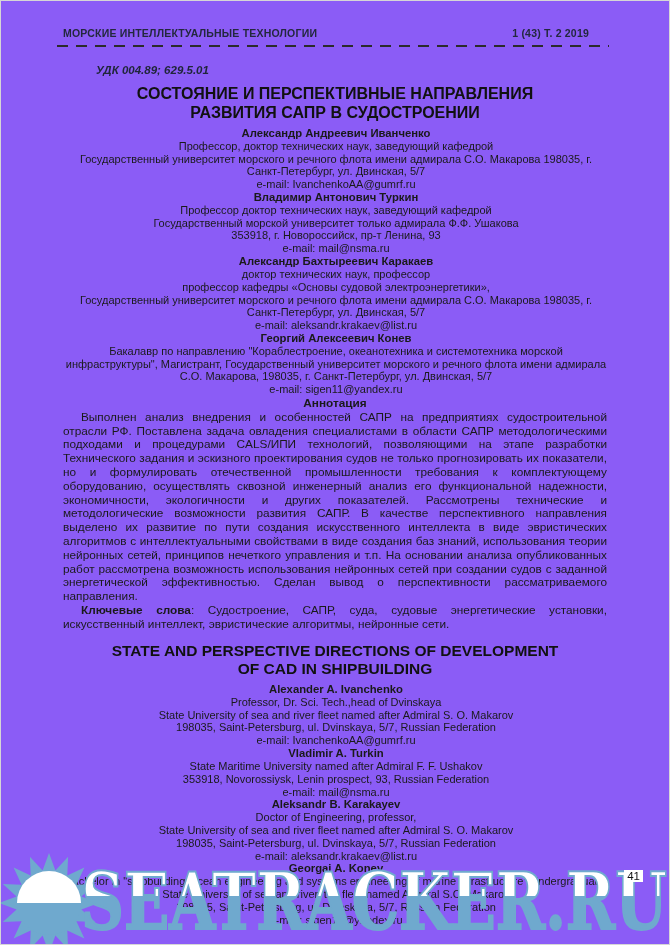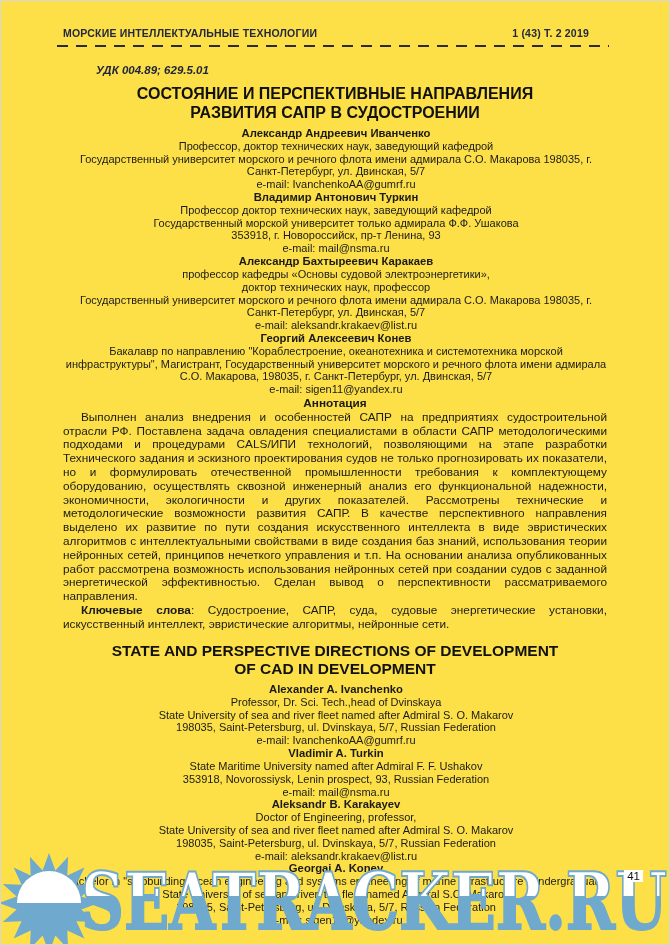--- a/index.html
+++ b/index.html
@@ -1,19 +1,19 @@
 <!DOCTYPE html>
 <html><head>
 <meta charset="utf-8">
 <style>
   html,body{margin:0;padding:0;background:#ffffff;}
   .page{
     position:relative;
     width:670px;height:945px;
-    background:#fde047;
+    background:#8b5cf6;
     border:1px solid #d6d6d6;
     box-sizing:border-box;
     overflow:hidden;
     font-family:"Liberation Sans", sans-serif;
     color:#1a1a1a;
   }
   .header{
     display:flex;justify-content:space-between;align-items:baseline;
     margin:26px 80px 0 62px;
     font-size:10.5px;font-weight:bold;color:#23283e;
@@ -78,37 +78,37 @@
     <div>Государственный университет морского и речного флота имени адмирала С.О. Макарова 198035, г. Санкт-Петербург, ул. Двинская, 5/7</div>
     <div>e-mail: IvanchenkoAA@gumrf.ru</div>
 
     <div class="a-name">Владимир Антонович Туркин</div>
     <div>Профессор доктор технических наук, заведующий кафедрой</div>
     <div>Государственный морской университет только адмирала Ф.Ф. Ушакова</div>
     <div>353918, г. Новороссийск, пр-т Ленина, 93</div>
     <div>e-mail: mail@nsma.ru</div>
 
     <div class="a-name">Александр Бахтыреевич Каракаев</div>
+    <div>доктор технических наук, профессор</div>
     <div>профессор кафедры «Основы судовой электроэнергетики»,</div>
-    <div>доктор технических наук, профессор</div>
     <div>Государственный университет морского и речного флота имени адмирала С.О. Макарова 198035, г. Санкт-Петербург, ул. Двинская, 5/7</div>
     <div>e-mail: aleksandr.krakaev@list.ru</div>
 
     <div class="a-name">Георгий Алексеевич Конев</div>
     <div>Бакалавр по направлению "Кораблестроение, океанотехника и системотехника морской инфраструктуры", Магистрант, Государственный университет морского и речного флота имени адмирала С.О. Макарова, 198035, г. Санкт-Петербург, ул. Двинская, 5/7</div>
     <div>e-mail: sigen11@yandex.ru</div>
   </div>
 
   <div class="abs-head">Аннотация</div>
   <p class="abstract">Выполнен анализ внедрения и особенностей САПР на предприятиях судостроительной отрасли РФ. Поставлена задача овладения специалистами в области САПР методологическими подходами и процедурами CALS/ИПИ технологий, позволяющими на этапе разработки Технического задания и эскизного проектирования судов не только прогнозировать их показатели, но и формулировать отечественной промышленности требования к комплектующему оборудованию, осуществлять сквозной инженерный анализ его функциональной надежности, экономичности, экологичности и других показателей. Рассмотрены технические и методологические возможности развития САПР. В качестве перспективного направления выделено их развитие по пути создания искусственного интеллекта в виде эвристических алгоритмов с интеллектуальными свойствами в виде создания баз знаний, использования теории нейронных сетей, принципов нечеткого управления и т.п. На основании анализа опубликованных работ рассмотрена возможность использования нейронных сетей при создании судов с заданной энергетической эффективностью. Сделан вывод о перспективности рассматриваемого направления.</p>
   <p class="abstract keywords"><span class="kw-label">Ключевые слова</span><span>: Судостроение, САПР, суда, судовые энергетические установки, искусственный интеллект, эвристические алгоритмы, нейронные сети.</span></p>
 
   <div class="title-en">
     <span>STATE AND PERSPECTIVE DIRECTIONS OF DEVELOPMENT</span><br>
-    <span>OF CAD IN DEVELOPMENT</span>
+    <span>OF CAD IN SHIPBUILDING</span>
   </div>
 
   <div class="authors">
     <div class="a-name">Alexander A. Ivanchenko</div>
     <div>Professor, Dr. Sci. Tech.,head of Dvinskaya</div>
     <div>State University of sea and river fleet named after Admiral S. O. Makarov</div>
     <div>198035, Saint-Petersburg, ul. Dvinskaya, 5/7, Russian Federation</div>
     <div>e-mail: IvanchenkoAA@gumrf.ru</div>
 
     <div class="a-name">Vladimir A. Turkin</div>

